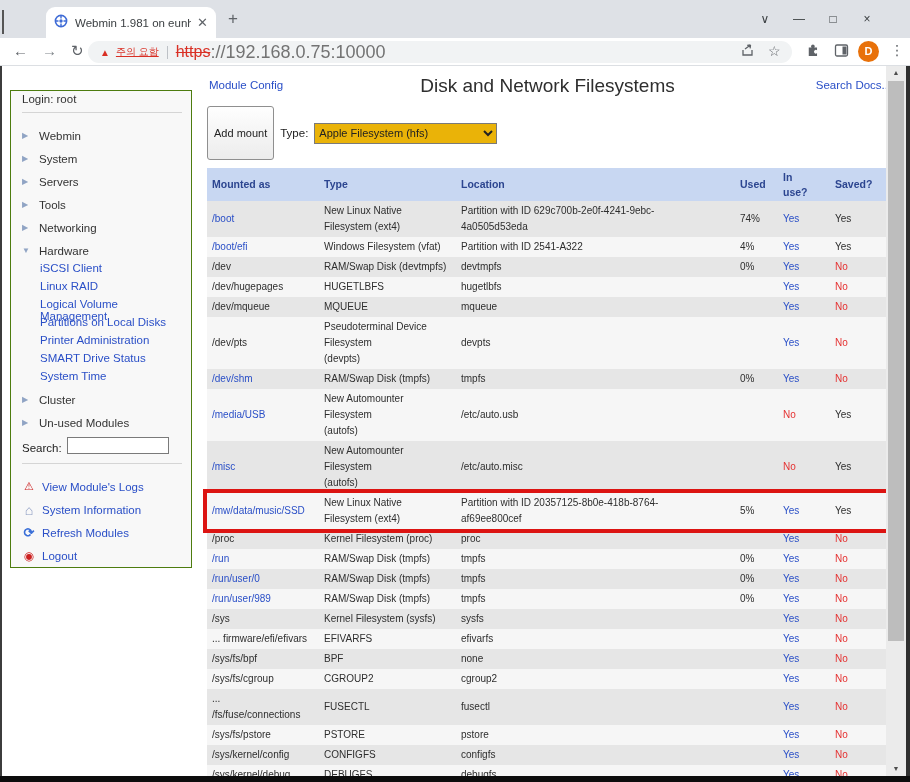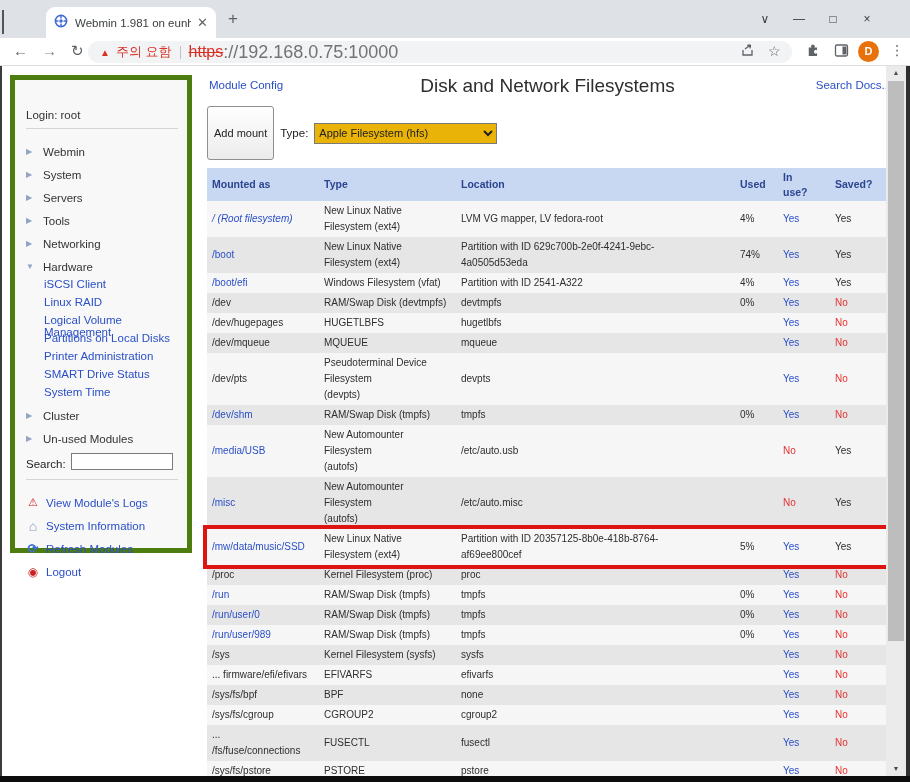--- a/index.html
+++ b/index.html
@@ -15,43 +15,43 @@
   .tab-title { font-size:11.5px; color:#3c4043; white-space:nowrap; overflow:hidden; width:116px; margin-left:7px; }
   .tab-close { font-size:13px; color:#5f6368; margin-left:6px; cursor:pointer; }
   .newtab { position:absolute; left:228px; top:9px; font-size:17px; color:#5f6368; cursor:pointer; }
   .winctl { position:absolute; top:0; height:38px; display:flex; align-items:center; color:#3c4043; font-size:12px; }
   .wc { width:34px; text-align:center; cursor:pointer; }
   .toolbar { position:absolute; left:0; top:38px; width:910px; height:28px; background:#fff; border-bottom:1px solid #dcdfe3; }
   .navbtn { position:absolute; top:4px; font-size:15px; color:#5f6368; cursor:pointer; }
   .omnibox { position:absolute; left:88px; top:3px; width:704px; height:22px; background:#f1f3f4;
              border-radius:11px; display:flex; align-items:center; padding:0 12px; }
   .warn-tri { color:#d93025; font-size:10px; margin-right:6px; }
-  .warn-text { color:#d93025; font-size:13px; }
+  .warn-text { color:#d93025; font-size:10px;text-decoration:underline; }
   .omni-div { width:1px; height:13px; background:#bdc1c6; margin:0 8px; }
   .url-scheme { color:#d93025; font-size:16px; text-decoration:line-through; }
   .url-rest { color:#737373; font-size:18px; }
   .tb-icon { position:absolute; top:5px; cursor:pointer; color:#5f6368; }
   .avatar { position:absolute; left:858px; top:3px; width:21px; height:21px; border-radius:50%;
             background:#e8710a; color:#fff; font-size:11px; font-weight:bold; text-align:center; line-height:21px; cursor:pointer; }
   .kebab { position:absolute; left:890px; top:4px; font-size:14px; color:#5f6368; cursor:pointer; }
 
   
   .page { position:absolute; left:0; top:66px; width:910px; height:710px; background:#fff;
           border-left:2px solid #3c3c3c; }
   .right-edge { position:absolute; right:0; top:66px; width:4px; height:710px; background:#2f2f2f; }
   .bottombar { position:absolute; left:0; bottom:0; width:910px; height:6px; background:#0d0d0d; }
 
   
   .scrollbar { position:absolute; left:884px; top:0; width:20px; height:710px; background:#ebebeb; }
   .sb-btn { position:absolute; left:0; width:20px; height:14px; color:#4d4d4d; font-size:7px; text-align:center; line-height:14px; cursor:pointer; }
   .sb-thumb { position:absolute; left:2px; top:15px; width:16px; height:560px; background:#bdbdbd; cursor:pointer; }
 
   
-  .sidebar { position:absolute; left:8px; top:9px; width:182px; height:478px; background:#f8f8f8;
-             border:5px solid #4d7c0f; padding:29px 9px 0 11px; }
+  .sidebar { position:absolute; left:8px; top:24px; width:182px; height:478px; background:#f8f8f8;
+             border:1px solid #4d7c0f; padding:2px 9px 0 11px; }
   .side-login { font-size:11.5px; color:#333; margin-bottom:7px; }
   .side-hr { border:none; border-top:1px solid #d5d5d5; margin:0 0 11px 0; }
   .side-cat { display:flex; align-items:center; gap:7px; height:23px; font-size:11.5px; color:#333; cursor:pointer; }
   .tri { font-size:8px; color:#90a4c4; width:10px; }
   .side-sub { display:block; margin-left:18px; height:18px; font-size:11.5px; color:#2a4fc7; text-decoration:none; cursor:pointer; }
   .side-search { display:flex; align-items:flex-end; gap:5px; margin:3px 0 6px 0; font-size:11.5px; color:#222; }
   .side-search input { width:102px; height:17px; border:1px solid #7a7a7a; background:#fff; font-size:11px; }
   .side-link { display:flex; align-items:center; gap:6px; height:23px; font-size:11.5px; }
   .side-link a { color:#2a4fc7; text-decoration:none; cursor:pointer; }
   .li-ic { width:14px; text-align:center; font-size:12px; }
@@ -246,28 +246,20 @@
               <th>Mounted as</th>
               <th>Type</th>
               <th>Location</th>
               <th>Used</th>
               <th>In
 use?</th>
               <th>Saved?</th>
             </tr>
           </thead>
         <tbody>
-            <tr class="light">
-              <td class="cm"><a class="mnt"><i>/ (Root filesystem)</i></a></td>
-              <td>New Linux Native Filesystem (ext4)</td>
-              <td>LVM VG mapper, LV fedora-root</td>
-              <td>4%</td>
-              <td><a class="yes-link">Yes</a></td>
-              <td><span class="val-yes-plain">Yes</span></td>
-            </tr>
             <tr class="dark">
               <td class="cm"><a class="mnt">/boot</a></td>
               <td>New Linux Native Filesystem (ext4)</td>
               <td>Partition with ID 629c700b-2e0f-4241-9ebc-
 4a0505d53eda</td>
               <td>74%</td>
               <td><a class="yes-link">Yes</a></td>
               <td><span class="val-yes-plain">Yes</span></td>
             </tr>
             <tr class="light">

